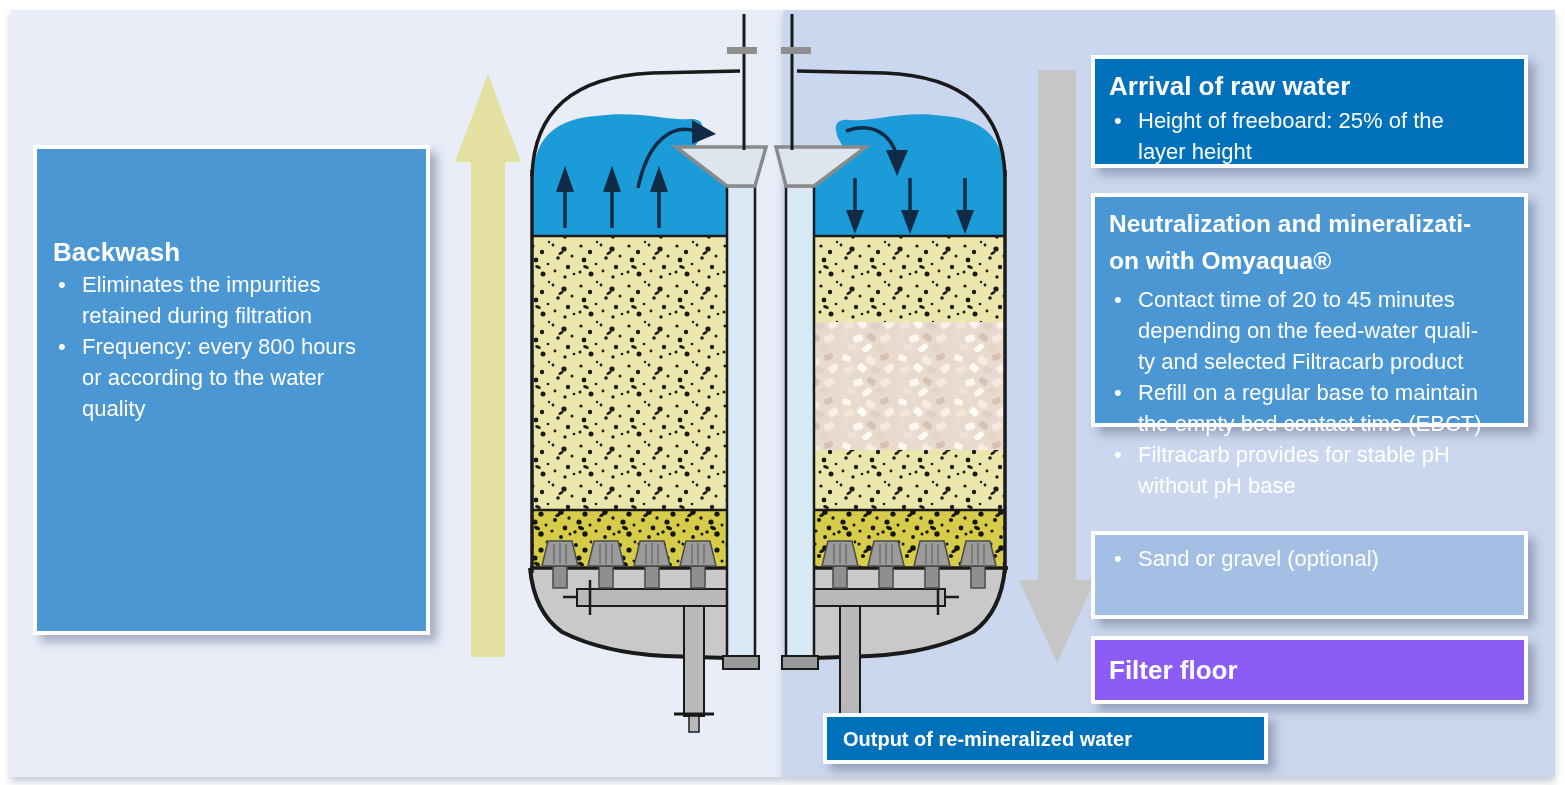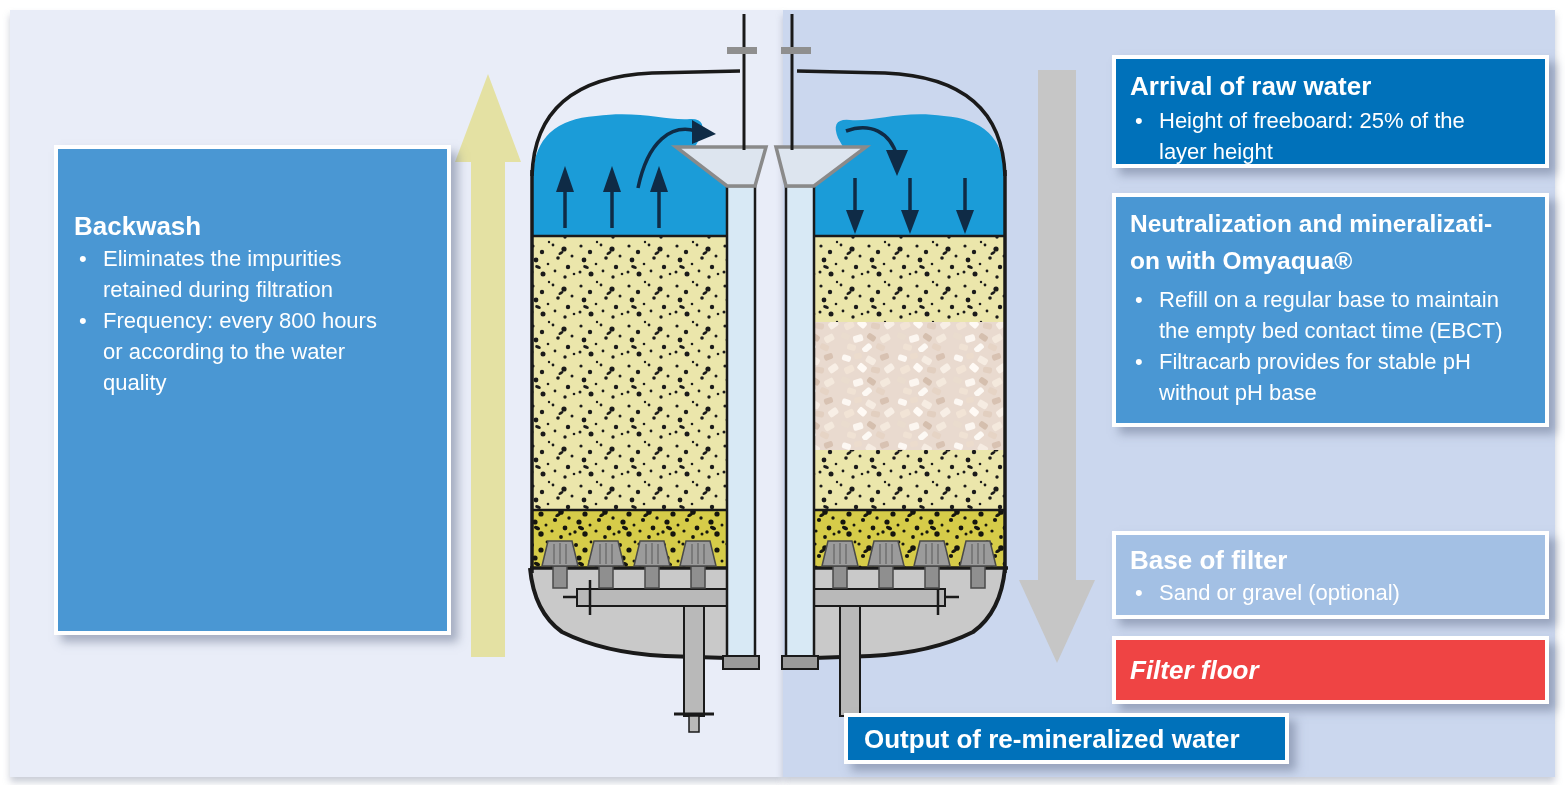--- a/index.html
+++ b/index.html
@@ -4,36 +4,36 @@
 <style>
   html,body { margin:0; padding:0; background:#ffffff; }
   .canvas { position:relative; width:1565px; height:785px; background:#ffffff; overflow:hidden;
             font-family:"Liberation Sans", sans-serif; }
   .panel { position:absolute; top:10px; height:767px; box-shadow:0 5px 7px rgba(120,130,155,.4); }
   .panel-left  { left:10px;  width:773px; }
   .panel-right { left:783px; width:772px; }
   svg.diagram { position:absolute; left:0; top:0; }
 
   .infobox { position:absolute; box-sizing:border-box; border:4px solid #ffffff;
-             box-shadow:7px 7px 9px rgba(100,112,140,.5); color:#ffffff;margin-left:21px; }
+             box-shadow:7px 7px 9px rgba(100,112,140,.5); color:#ffffff; }
   .infobox .title { font-weight:bold; font-size:26px; line-height:34px; white-space:pre-line; }
   .bullets { margin:0; padding:0; list-style:none; }
   .bullets li { display:flex; font-size:22px; line-height:31px; }
   .bullets li::before { content:"\2022"; flex:0 0 24px; width:24px; padding-left:5px; }
   .bullets .txt { white-space:pre-line; }
 
-  .box-backwash       { left:33px;   top:145px; width:397px; height:490px; padding:60px 16px 0 16px; }
+  .box-backwash       { left:33px;   top:145px; width:397px; height:490px; padding:86px 16px 0 16px; }
   .box-arrival        { left:1091px; top:55px;  width:437px; height:113px; padding:10px 6px 0 14px; }
   .box-arrival .title { margin-bottom:2px; }
   .box-neutralization { left:1091px; top:193px; width:437px; height:234px; padding:8px 6px 0 14px; }
   .box-neutralization .title { font-size:24.5px; line-height:37px; margin-bottom:5px; }
   .box-base           { left:1091px; top:531px; width:437px; height:88px;  padding:8px 6px 0 14px; }
   .box-floor          { left:1091px; top:636px; width:437px; height:68px;  padding:13px 6px 0 14px; }
   .box-output         { left:823px;  top:713px; width:445px; height:51px;  padding:6px 6px 0 16px; }
-  .box-output .label  { font-weight:bold; font-size:26px; line-height:32px; white-space:nowrap; }
+  .box-output .label  { font-weight:bold; font-size:20px; line-height:32px; white-space:nowrap; }
 </style>
 </head>
 <body>
 
 <div class="canvas">
 
   <div class="panel panel-left" style="background: rgb(233, 237, 248);"></div>
   <div class="panel panel-right" style="background: rgb(203, 215, 238);"></div>
 
   <svg class="diagram" width="1565" height="785" viewBox="0 0 1565 785">
@@ -282,40 +282,44 @@
 layer height</span>
         </li>
     </ul>
   </div>
 
   <div class="infobox box-neutralization" style="background: rgb(74, 151, 211);">
     <div class="title">Neutralization and mineralizati-
 on with Omyaqua®</div>
     <ul class="bullets">
       <li>
+          <span class="txt">Contact time of 20 to 45 minutes
+depending on the feed-water quali-
+ty and selected Filtracarb product</span>
+        </li>
+      <li>
           <span class="txt">Refill on a regular base to maintain
 the empty bed contact time (EBCT)</span>
         </li>
       <li>
           <span class="txt">Filtracarb provides for stable pH
 without pH base</span>
         </li>
     </ul>
   </div>
 
   <div class="infobox box-base" style="background: rgb(163, 192, 228);">
-    <div class="title">Base of filter</div>
     <ul class="bullets">
       <li>
           <span class="txt">Sand or gravel (optional)</span>
         </li>
     </ul>
   </div>
 
-  <div class="infobox box-floor" style="background: #ef4444; font-style: italic;">
+  <div class="infobox box-floor" style="background: #8b5cf6;">
     <div class="title">Filter floor</div>
   </div>
 
   <div class="infobox box-output" style="background: rgb(0, 113, 186);">
     <div class="label">Output of re-mineralized water</div>
   </div>
 
 </div>
 
 </body></html>

